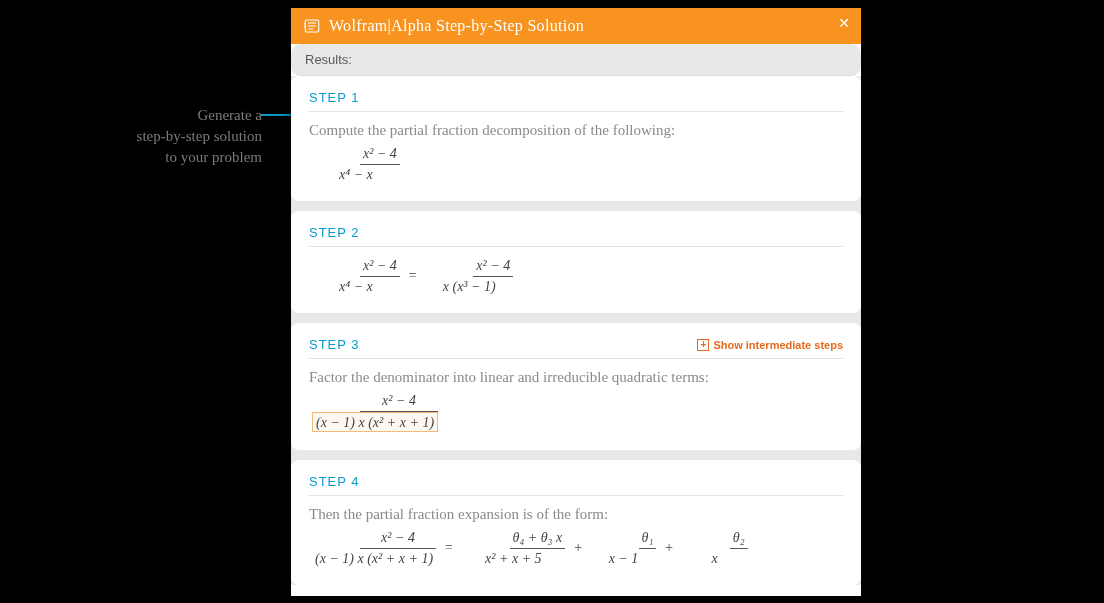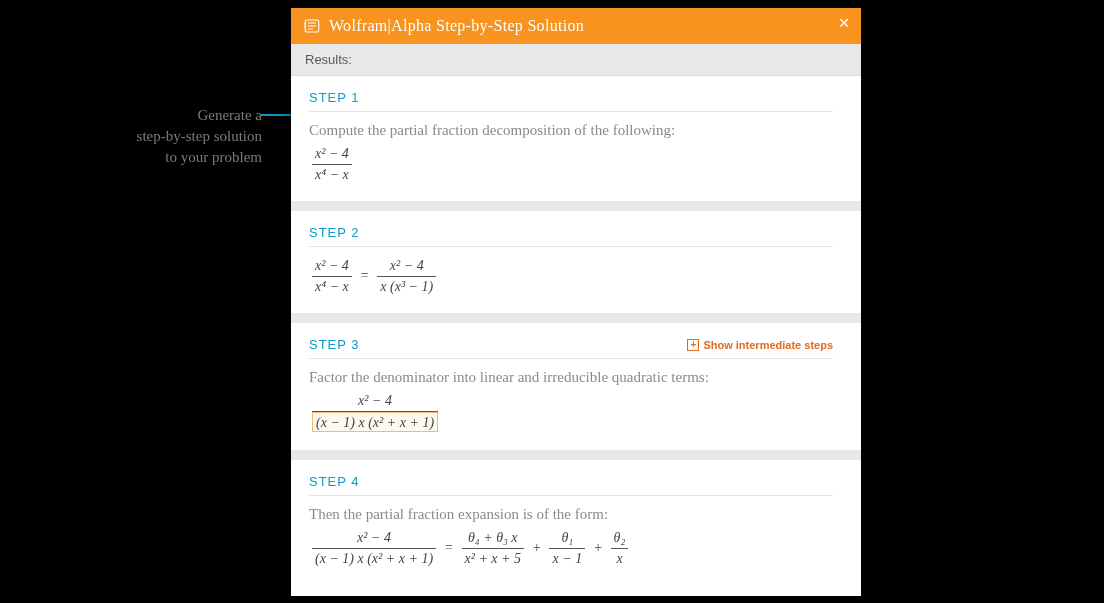--- a/index.html
+++ b/index.html
@@ -76,28 +76,30 @@
     font-size: 14px;
     line-height: 14px;
     text-align: center;
   }
   .results-bar {
     background: #e8e8e8;
     color: #5a5a5a;
     font-size: 13px;
     padding: 8px 14px;
     border-bottom: 1px solid #ddd;
+    border-radius: 10px;
   }
   .steps {
     background: #e8e8e8;
   }
   .step-block {
     background: #fff;
     margin-bottom: 10px;
-    padding: 14px 28px 18px 18px;
+    padding: 14px 18px 18px 18px;
+    border-radius: 8px;
   }
   .step-block:last-child { margin-bottom: 0; }
   .step-head {
     display: flex;
     align-items: center;
     justify-content: space-between;
     border-bottom: 1px solid #e3e3e3;
     padding-bottom: 6px;
     margin-bottom: 10px;
   }
@@ -141,20 +143,21 @@
     display: inline-block;
     vertical-align: middle;
     text-align: center;
     margin: 0 3px;
   }
   .frac .num {
     display: block;
     border-bottom: 1px solid #555;
     padding: 0 3px 1px 3px;
     line-height: 1.25;
+    margin-left: 48px;
   }
   .frac .den {
     display: block;
     padding: 1px 3px 0 3px;
     line-height: 1.25;
   }
   .eq { margin: 0 5px; }
   .highlight-box {
     border: 1px solid #f3b97a;
     background: #fff8f0;

